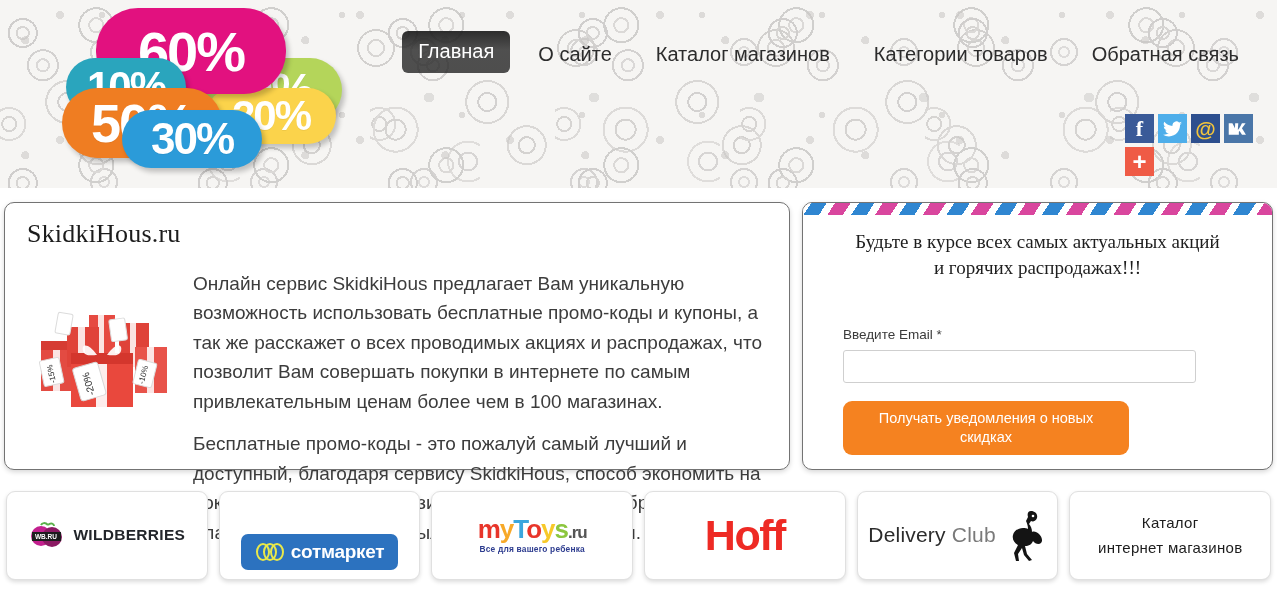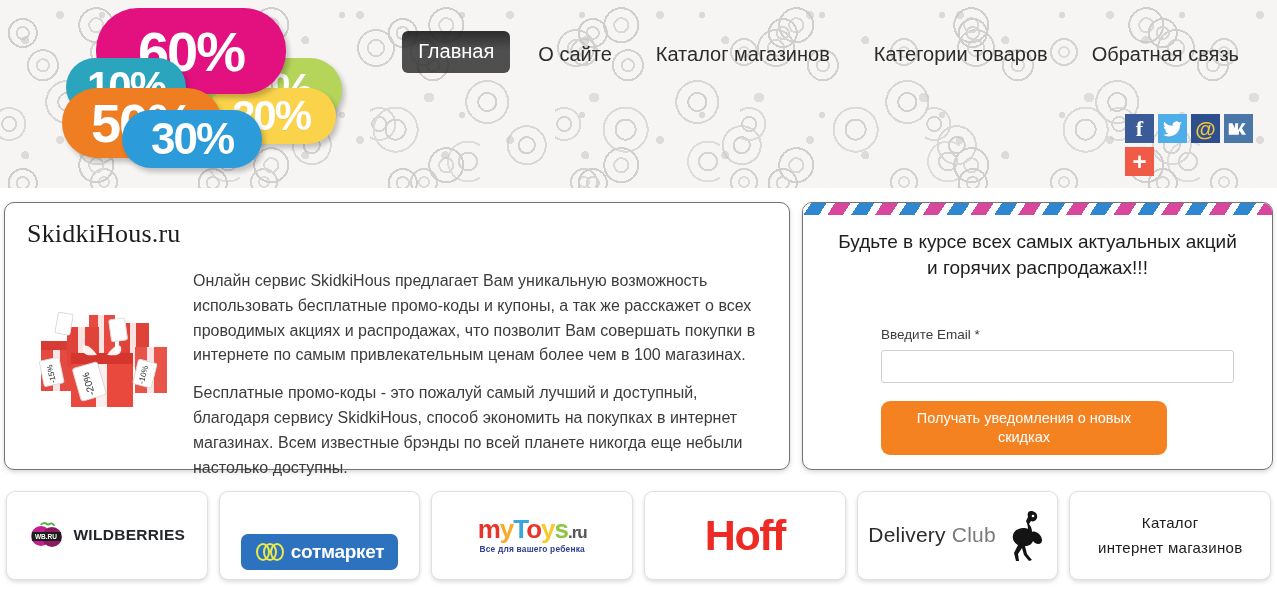--- a/index.html
+++ b/index.html
@@ -129,21 +129,21 @@
     font-size:26px;
     color:#1c1c1c;
     margin-bottom:14px;
     letter-spacing:0.2px;
   }
   .intro { display:flex; gap:14px; }
   .gift { width:152px; min-width:152px; height:130px; position:relative; margin-top:22px; }
   .gift svg { display:block; }
   .copy { padding-top:6px; }
   .copy p {
-    font-size:16px;
+    font-size:19px;
     color:#3c3c3c;
     line-height:1.55;
     margin-bottom:13px;
     max-width:575px;
   }
 
   
   .right-card {
     position:absolute; left:802px; top:7px;
     width:471px; height:268px;
@@ -154,28 +154,28 @@
     height:12px; width:100%;
     background-image: repeating-linear-gradient(
       -57deg,
       #d9469e 0px, #d9469e 13px,
       #ffffff 13px, #ffffff 20px,
       #2f86d1 20px, #2f86d1 33px,
       #ffffff 33px, #ffffff 40px
     );
   }
   .sub-head {
-    font-family:Liberation Sans, sans-serif;
+    font-family:Liberation Serif, serif;
     font-size:19px;
     color:#1e1e1e;
     text-align:center;
     line-height:1.38;
     padding:14px 30px 0 30px;
   }
-  .sub-form { padding:46px 56px 0 78px; }
+  .sub-form { padding:46px 56px 0 40px; }
   .sub-label { font-size:13.5px; color:#3b3b3b; margin-bottom:8px; }
   .req { color:#3b3b3b; }
   .sub-input {
     width:353px; height:33px;
     border:1px solid #cfcfcf;
     border-radius:3px;
     background:#fff;
     font-size:14px;
     padding:0 8px;
     font-family:"Liberation Sans", sans-serif;

